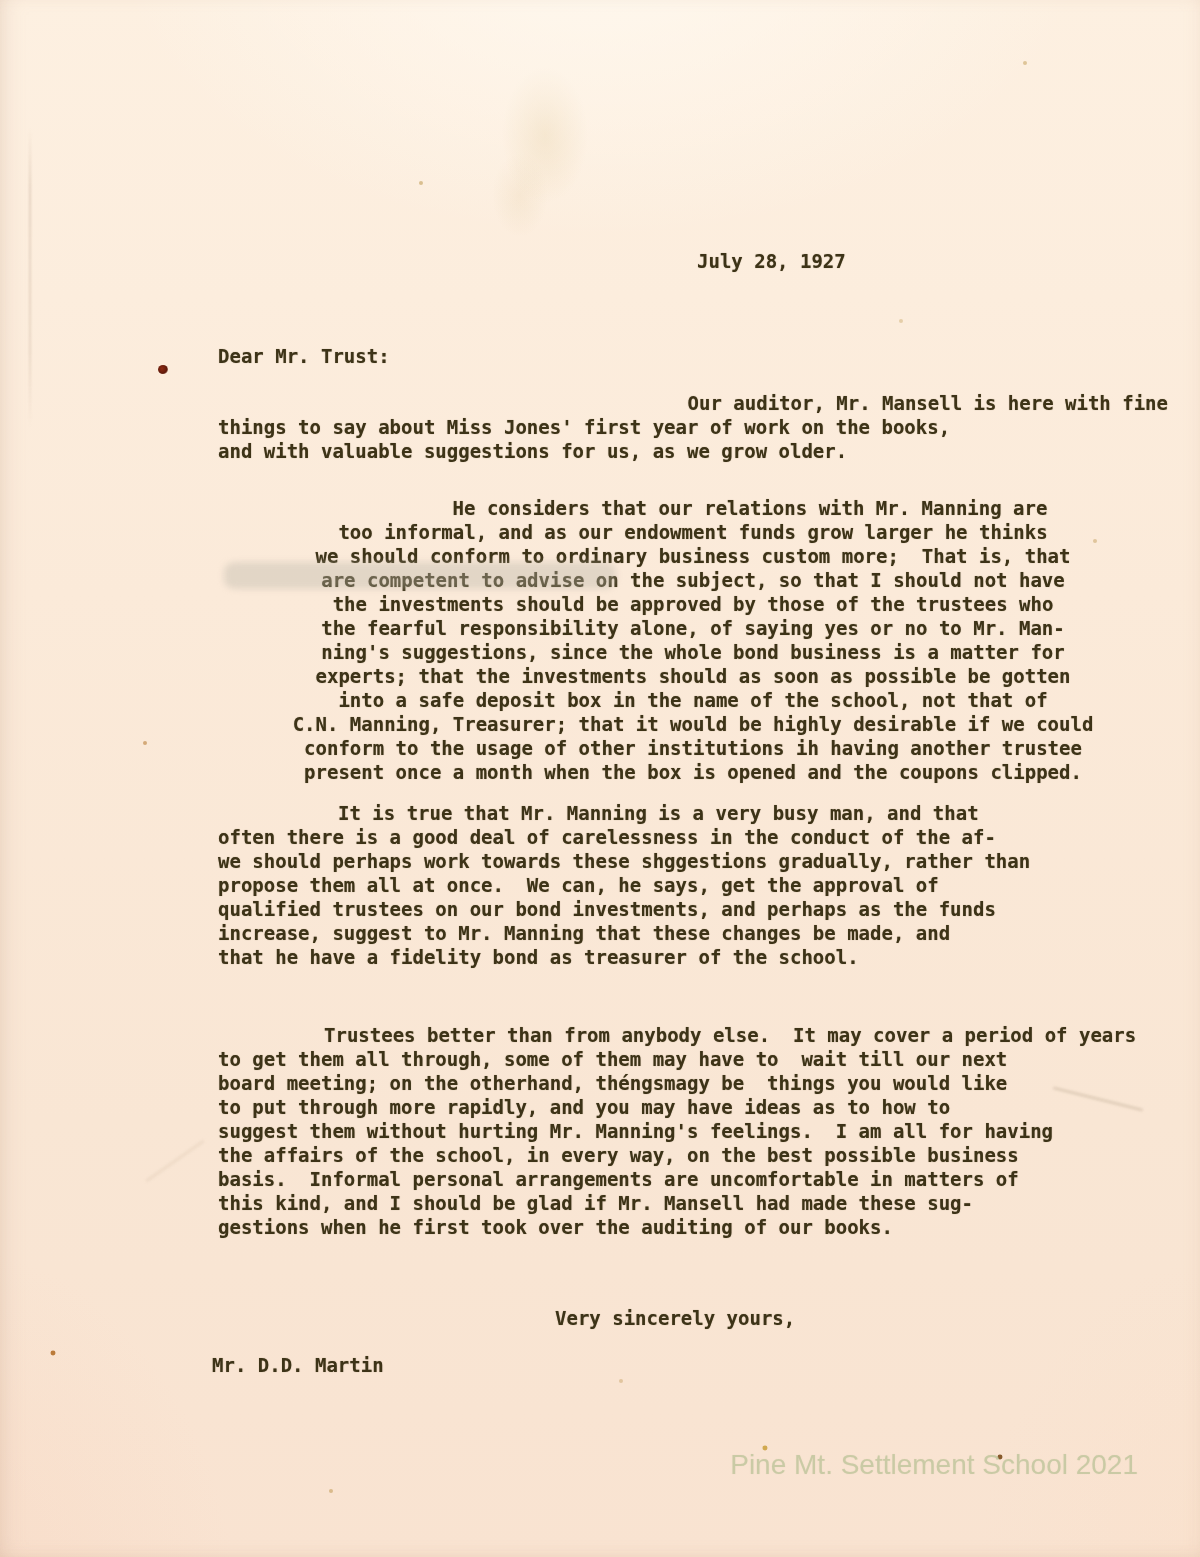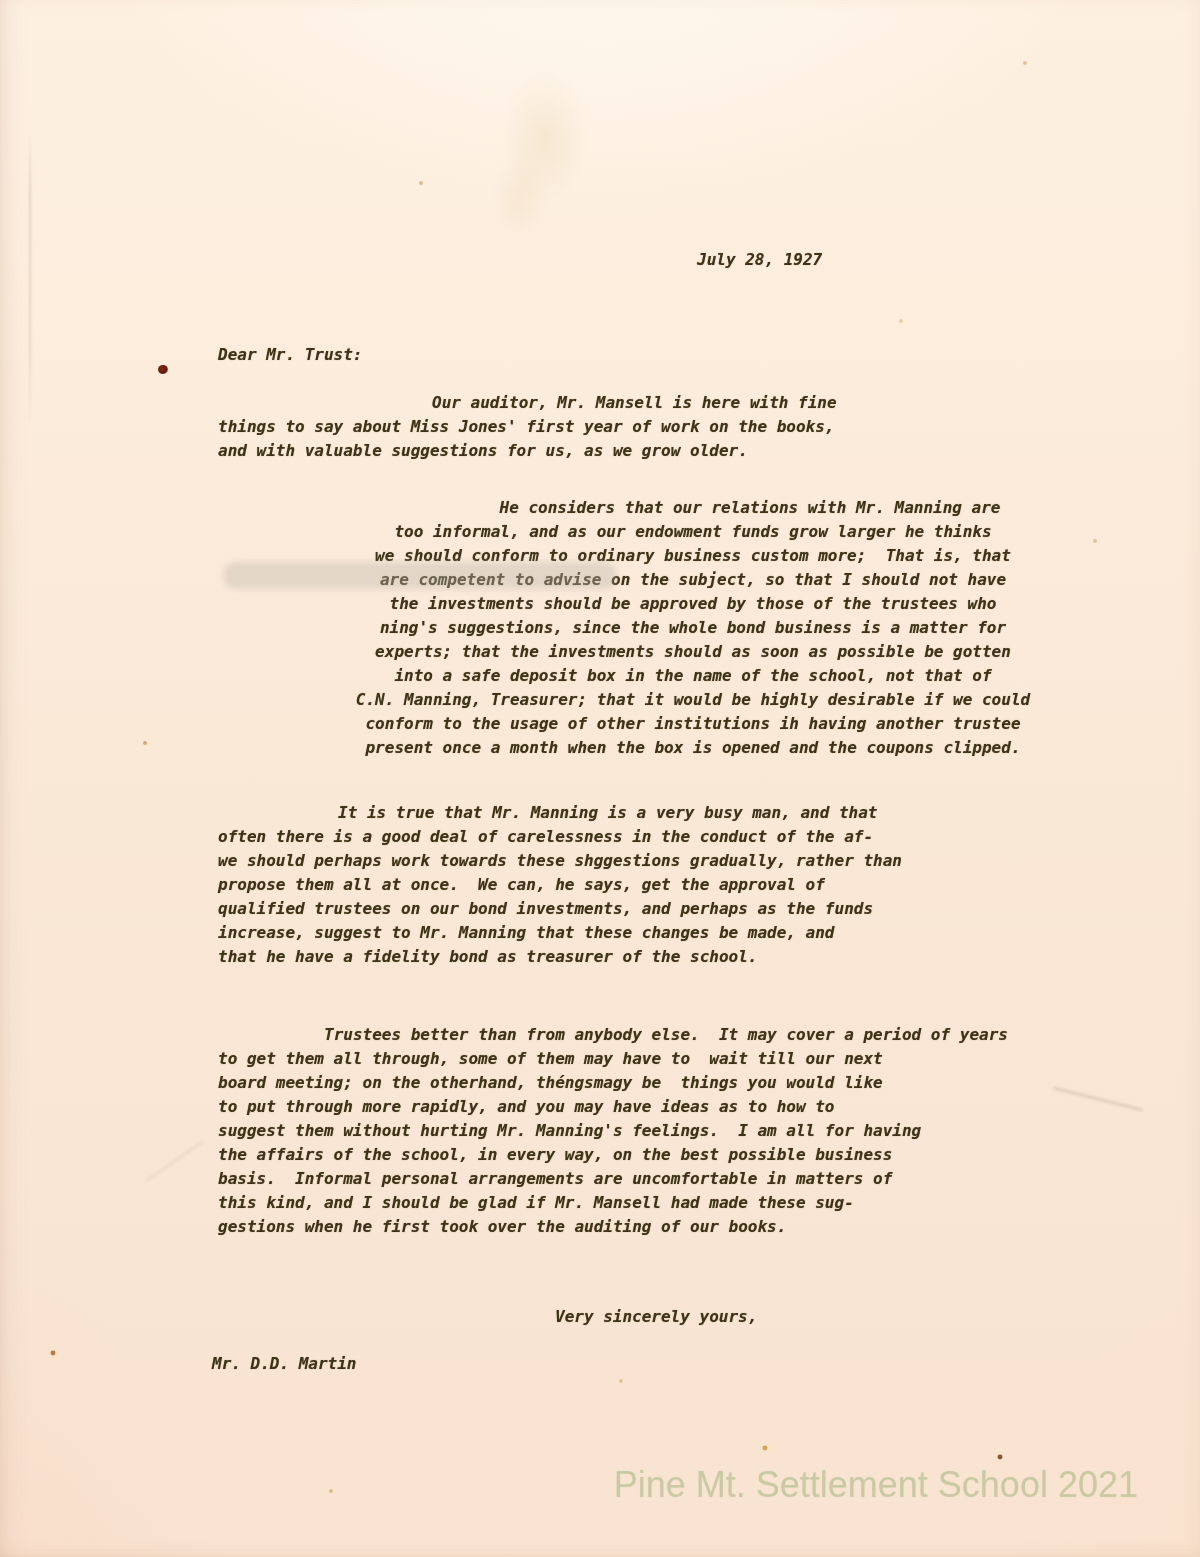--- a/index.html
+++ b/index.html
@@ -62,49 +62,47 @@
       1024px 62px 0 1px rgba(192,154,80,0.5),
       144px 742px 0 1px rgba(181,116,42,0.55),
       1094px 540px 0 1px rgba(190,150,80,0.45),
       330px 1490px 0 1px rgba(188,146,70,0.5),
       900px 320px 0 1px rgba(196,160,90,0.4),
       620px 1380px 0 1px rgba(190,150,80,0.4);
   }
   .typed{
     position:absolute;
     color:#3d3317;
-    font-size:16px;
+    font-size:19px;
     font-weight:bold;
     letter-spacing:0;
     text-shadow:0 0 1px rgba(61,51,23,0.45);
-    font-style:italic;
   }
   .line{white-space:pre;line-height:24px;min-height:24px;}
   .para{position:absolute;left:218px;width:950px;}
   .p1{top:391px;}
   .p2{top:496px;text-align:center;}
   .p3{top:801px;}
   .p4{top:1023px;}
-  .p1 .line:first-child{padding-left:214px;}
+  .p1 .line:first-child{padding-left:214px;text-align:right;}
   .p2 .line:first-child{padding-left:114px;}
   .p3 .line:first-child{padding-left:120px;}
   .p4 .line:first-child{padding-left:106px;}
   .date{top:250px;left:697px;}
   .salutation{top:345px;left:218px;}
   .closing{top:1307px;left:555px;}
   .signature{top:1354px;left:212px;}
   .watermark{
     position:absolute;
     right:62px;top:1449px;
     font-family:"Liberation Sans","DejaVu Sans",sans-serif;
-    font-size:36px;
+    font-size:28px;
     font-weight:normal;
     color:rgba(186,194,150,0.65);
     text-shadow:0 0 1px rgba(186,194,150,0.3);
-    margin-top:15px;
   }
 </style>
 </head>
 <body>
 
 <div class="page">
 
   <div class="crease-left"></div>
   <div class="crease-right"></div>
   <div class="crease-right2"></div>
@@ -121,20 +119,21 @@
     <div class="line">things to say about Miss Jones' first year of work on the books,</div>
     <div class="line">and with valuable suggestions for us, as we grow older.</div>
   </div>
 
   <div class="typed para p2">
     <div class="line">He considers that our relations with Mr. Manning are</div>
     <div class="line">too informal, and as our endowment funds grow larger he thinks</div>
     <div class="line">we should conform to ordinary business custom more;  That is, that</div>
     <div class="line">are competent to advise on the subject, so that I should not have</div>
     <div class="line">the investments should be approved by those of the trustees who</div>
+    <div class="line">the fearful responsibility alone, of saying yes or no to Mr. Man-</div>
     <div class="line">ning's suggestions, since the whole bond business is a matter for</div>
     <div class="line">experts; that the investments should as soon as possible be gotten</div>
     <div class="line">into a safe deposit box in the name of the school, not that of</div>
     <div class="line">C.N. Manning, Treasurer; that it would be highly desirable if we could</div>
     <div class="line">conform to the usage of other institutions ih having another trustee</div>
     <div class="line">present once a month when the box is opened and the coupons clipped.</div>
   </div>
 
   <div class="smudge"></div>
 

